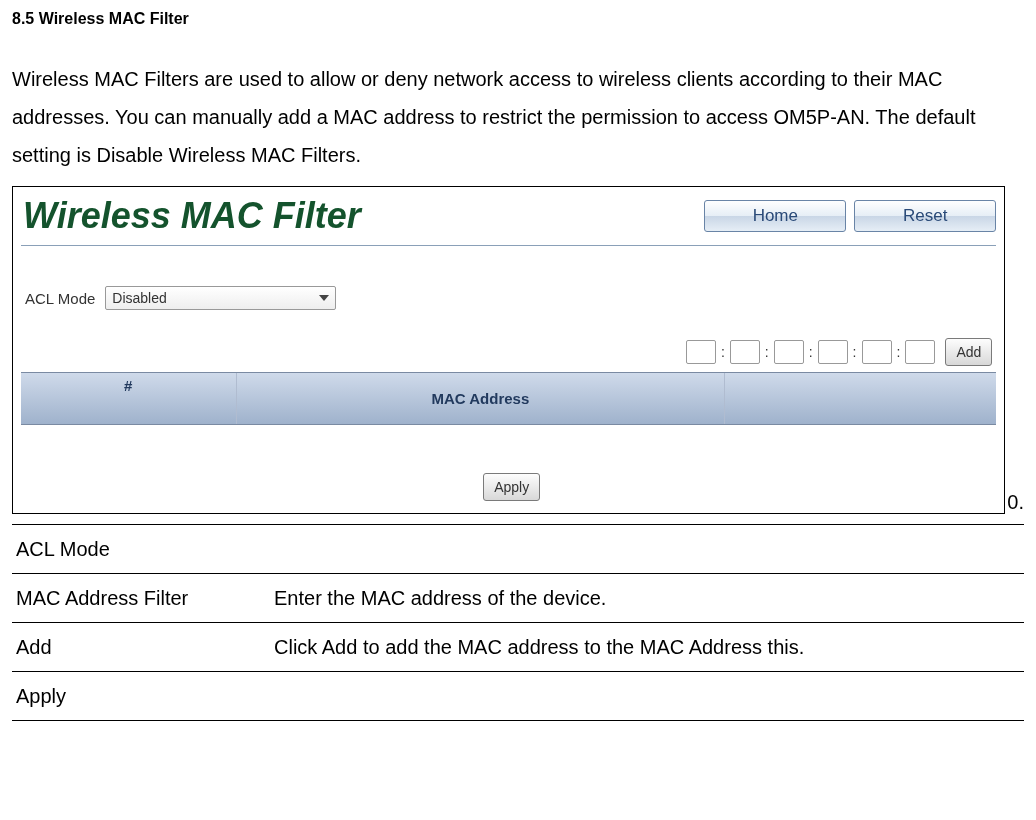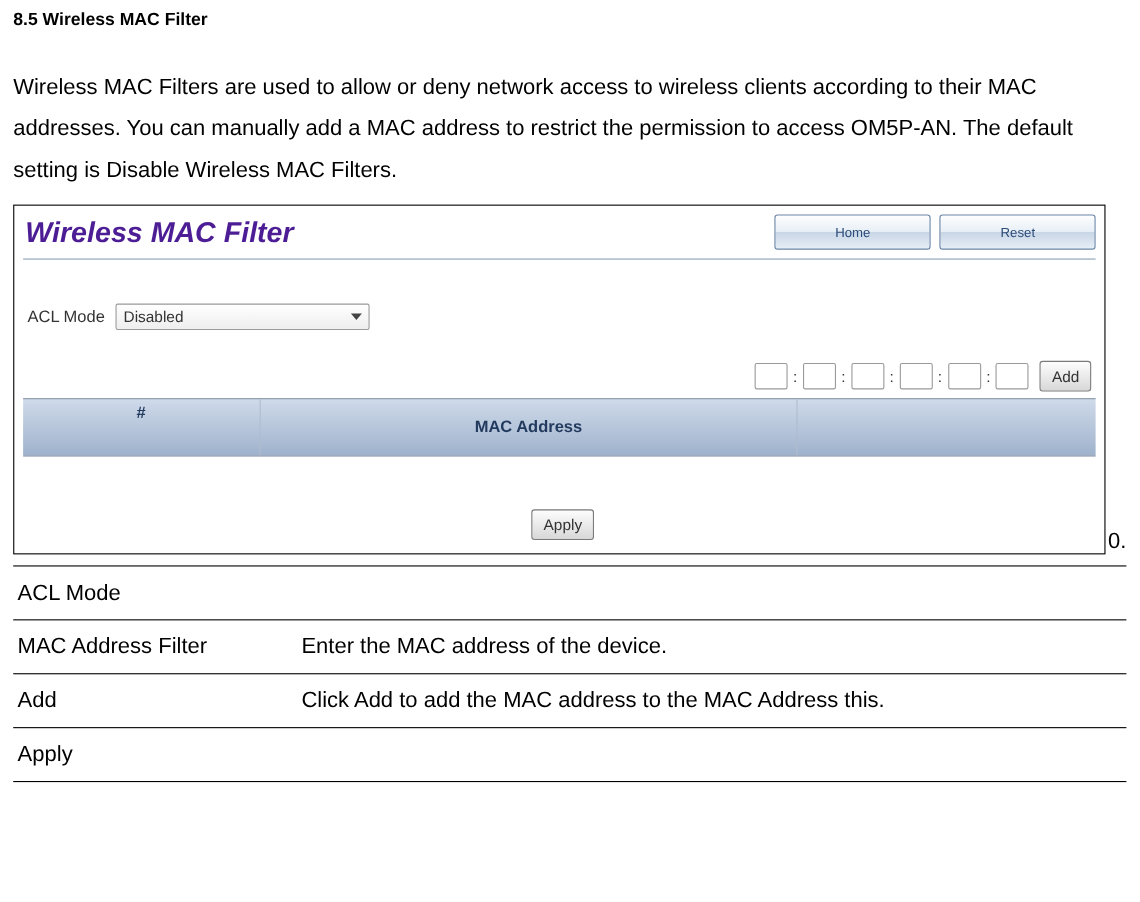--- a/index.html
+++ b/index.html
@@ -33,38 +33,38 @@
     box-sizing: border-box;
   }
   .ss-header {
     display: flex;
     align-items: center;
     justify-content: space-between;
     border-bottom: 1px solid #8aa0b8;
     padding: 2px 0 8px 0;
   }
   .ss-title {
-    font-size: 26px;
+    font-size: 36px;
     font-weight: bold;
     font-style: italic;
-    color: #4c1d95;
+    color: #14532d;
     padding-left: 2px;
   }
   .ss-buttons {
     display: flex;
     gap: 8px;
   }
   .pill-btn {
     width: 140px;
     height: 30px;
     border: 1px solid #6984a6;
     border-radius: 3px;
     background: linear-gradient(#fefefe 0%, #e6eef6 50%, #c9d6e6 51%, #e6eef6 100%);
     color: #2a4a78;
-    font-size: 12px;
+    font-size: 17px;
     display: flex;
     align-items: center;
     justify-content: center;
   }
   .acl-row {
     display: flex;
     align-items: center;
     gap: 10px;
     margin: 40px 0 22px 4px;
     font-family: Verdana, Arial, sans-serif;

